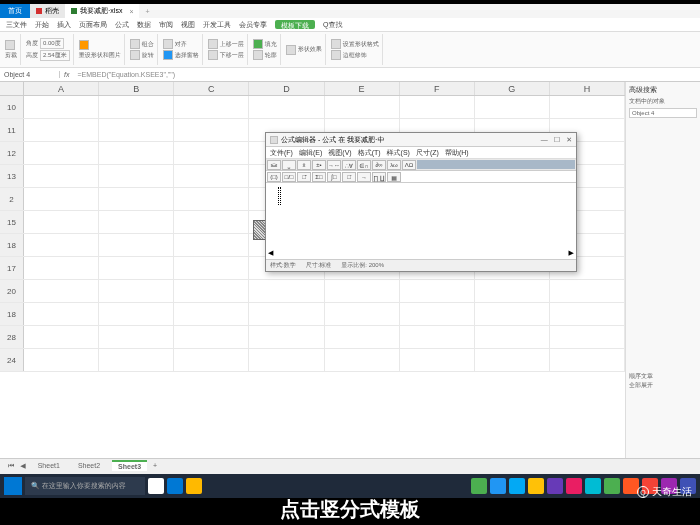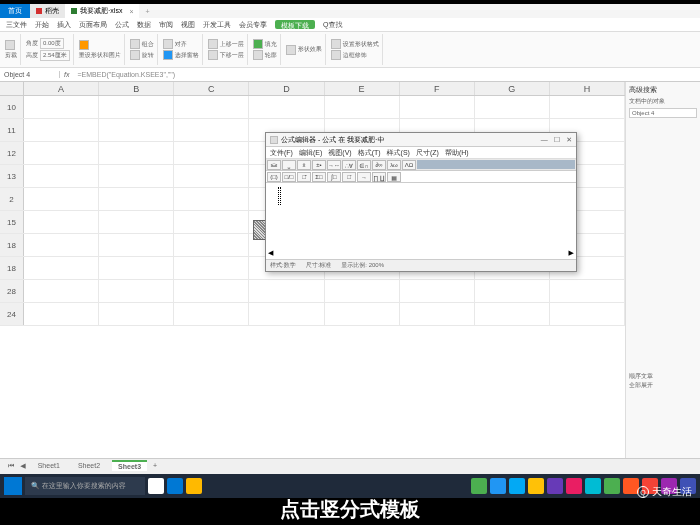--- a/index.html
+++ b/index.html
@@ -265,20 +265,42 @@
             <div class="cell"></div>
             <div class="cell"></div>
             <div class="cell"></div>
             <div class="cell"></div>
             <div class="cell"></div>
             <div class="cell"></div>
             <div class="cell"></div>
             <div class="cell"></div>
           </div>
           <div class="grid-row">
+            <div class="row-header">17</div>
+            <div class="cell"></div>
+            <div class="cell"></div>
+            <div class="cell"></div>
+            <div class="cell"></div>
+            <div class="cell"></div>
+            <div class="cell"></div>
+            <div class="cell"></div>
+            <div class="cell"></div>
+          </div>
+          <div class="grid-row">
+            <div class="row-header">20</div>
+            <div class="cell"></div>
+            <div class="cell"></div>
+            <div class="cell"></div>
+            <div class="cell"></div>
+            <div class="cell"></div>
+            <div class="cell"></div>
+            <div class="cell"></div>
+            <div class="cell"></div>
+          </div>
+          <div class="grid-row">
             <div class="row-header">18</div>
             <div class="cell"></div>
             <div class="cell"></div>
             <div class="cell"></div>
             <div class="cell"></div>
             <div class="cell"></div>
             <div class="cell"></div>
             <div class="cell"></div>
             <div class="cell"></div>
           </div>

